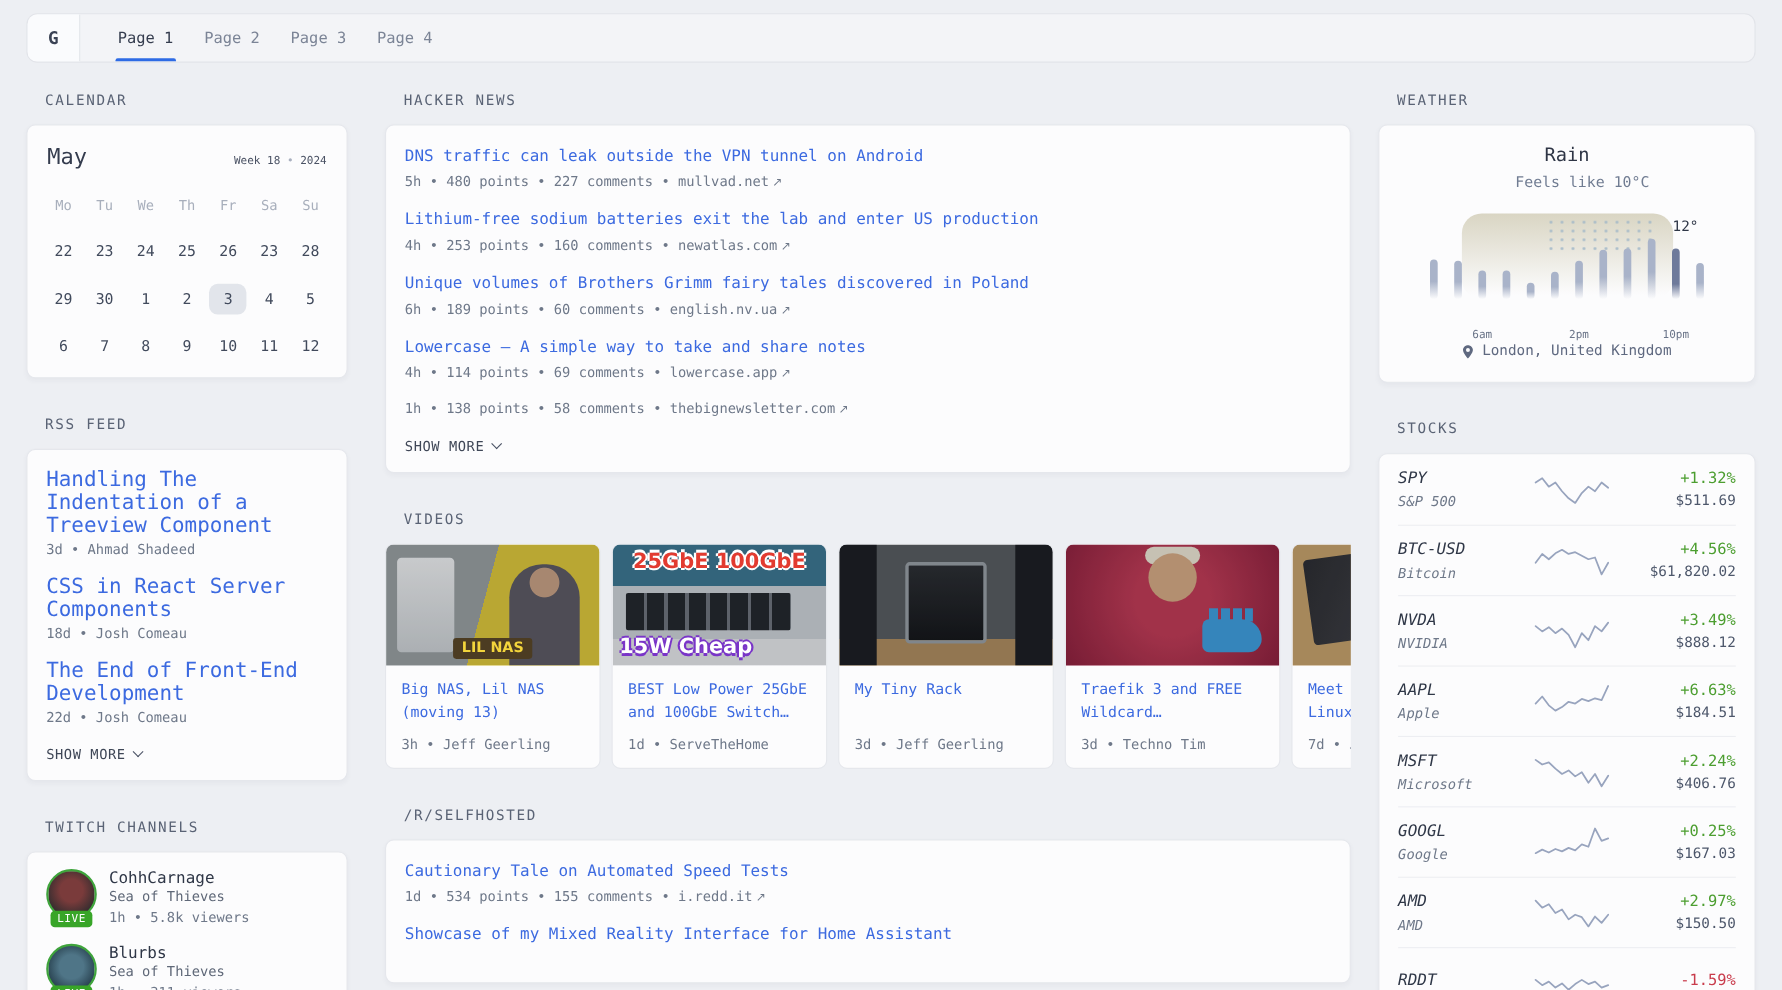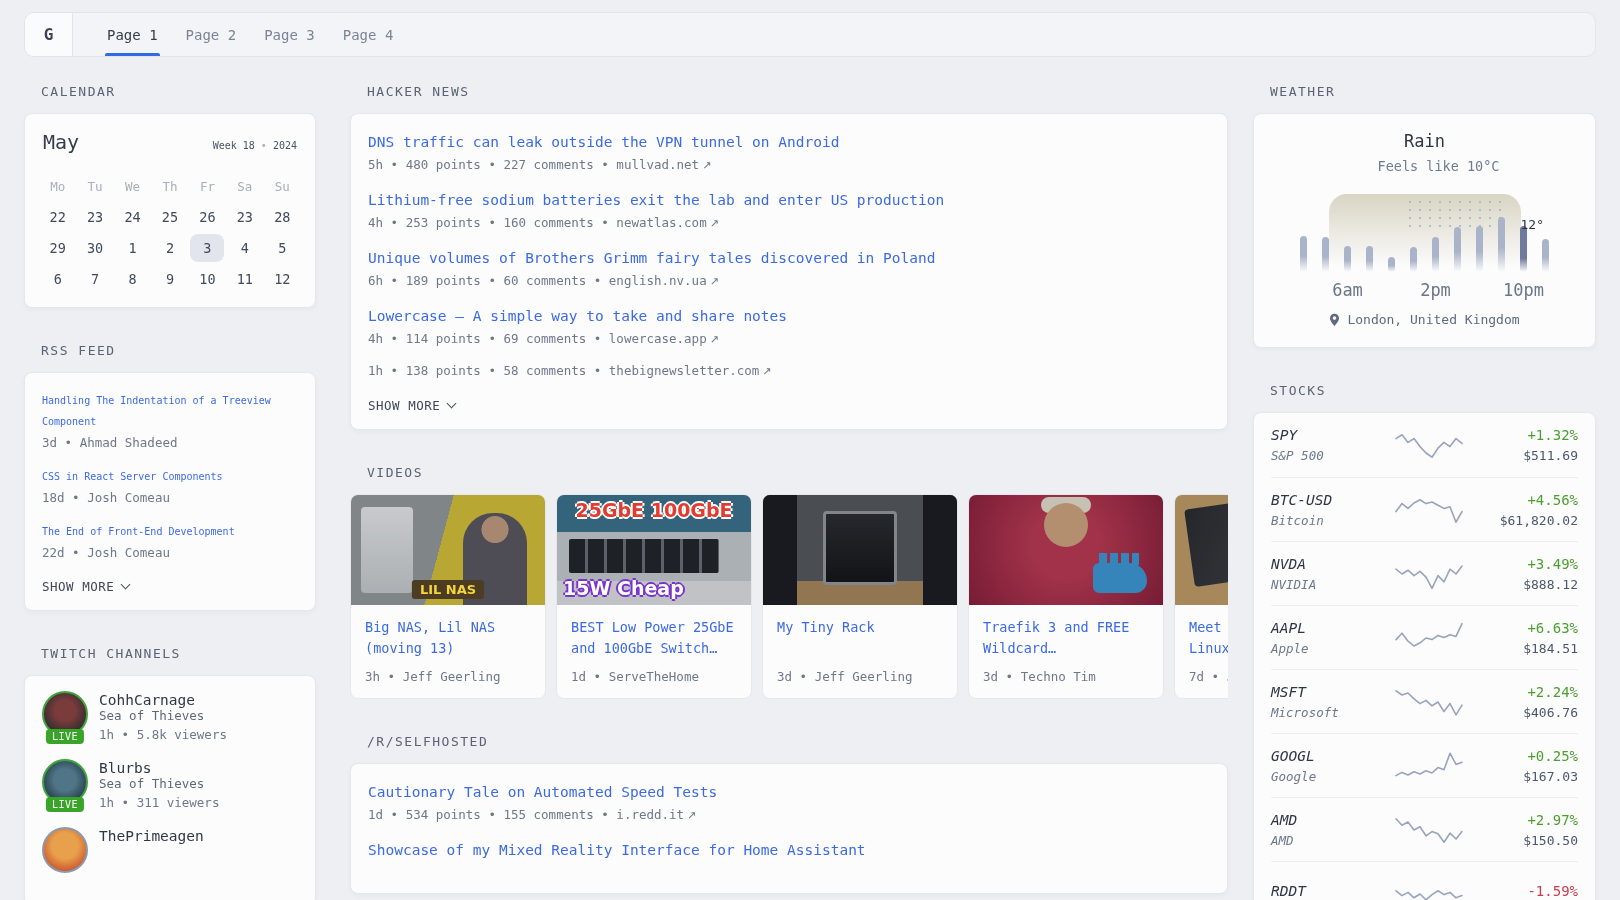--- a/index.html
+++ b/index.html
@@ -47,30 +47,30 @@
     background:#fcfcfd; border:1px solid #e5e7ec; border-radius:8px;
     box-shadow:0 2px 5px rgba(40,50,70,.04);
   }
 
   
   .cal { padding:16px 0 14px; }
   .cal-head { display:flex; justify-content:space-between; align-items:baseline; padding:0 18px; }
   .cal-month { font-size:20px; color:#343c4e; }
   .cal-week { font-size:10px; color:#4a5264; }
   .cal-week .dot { color:#a9b0bf; }
-  .cal-grid { display:grid; grid-template-columns:repeat(7,1fr); row-gap:3px; padding:0 14px; margin-top:18px; }
+  .cal-grid { display:grid; grid-template-columns:repeat(7,1fr); row-gap:15px; padding:0 14px; margin-top:18px; }
   .cal-grid > * { justify-self:center; width:34px; height:28px; display:flex; align-items:center; justify-content:center; }
   .cal-wd { font-size:12.5px; color:#a8afbc; }
   .cal-day { font-size:13.5px; color:#414a5c; border-radius:8px; cursor:pointer; }
   .cal-day.selected { background:#e2e5eb; }
 
   
   .feed { padding:17px 17px 15px; }
   .feed-item { margin-bottom:16px; }
-  .feed-title { font-size:10px; line-height:21px; color:#3c6ae0; text-decoration:none; display:block; cursor:pointer; }
+  .feed-title { font-size:19px; line-height:21px; color:#3c6ae0; text-decoration:none; display:block; cursor:pointer; }
   .feed-meta { font-size:12.5px; color:#6e7889; margin-top:3px; }
   .hn .feed-title { font-size:14.5px; line-height:22px; }
   .hn .feed-meta { margin-top:4px; }
   .hn .feed-item { margin-bottom:17px; }
   .show-more { font-size:12.5px; color:#3f4757; letter-spacing:.5px; cursor:pointer; display:inline-flex; align-items:center; margin-top:2px; }
   .chev { display:inline-block; width:7px; height:7px; border-right:1.5px solid #4a5264; border-bottom:1.5px solid #4a5264; transform:rotate(45deg); margin-left:8px; margin-top:-4px; }
   .arrow { font-family:"DejaVu Sans",sans-serif; font-size:11px; color:#6e7889; margin-left:3px; }
 
   
   .twitch { padding:15px 17px; }
@@ -129,23 +129,23 @@
     border-radius:18px; background:linear-gradient(#d9d5c3 0%, rgba(243,242,238,0) 95%);
   }
   .w-daylight::before {
     content:""; position:absolute; right:8%; top:4px; width:52%; height:42%;
     background-image:radial-gradient(circle, #9fb6c8 1px, transparent 1.6px);
     background-size:10px 8px; opacity:.8;
   }
   .w-bars { position:absolute; inset:0; display:flex; align-items:flex-end; justify-content:space-between; padding:0 7px; }
   .w-bar { width:7px; border-radius:4px; background:linear-gradient(#a9b3c9 55%, rgba(169,179,201,0)); }
   .w-bar.current { background:linear-gradient(#6e7a9b 70%, rgba(110,122,155,0)); }
-  .w-temp-label { position:absolute; font-size:13px; color:#2f3747; top:21px; left:228px; }
+  .w-temp-label { position:absolute; font-size:13px; color:#2f3747; top:3px; left:228px; }
   .w-hours { position:relative; width:264px; margin:8px auto 0; height:16px; }
-  .w-hours span { position:absolute; transform:translateX(-50%); font-size:17px; color:#6b7589; }
+  .w-hours span { position:absolute; transform:translateX(-50%); font-size:10px; color:#6b7589;margin-top:19px; }
   .w-loc { display:flex; align-items:center; justify-content:center; gap:7px; margin-top:16px; font-size:13px; color:#5f6980; }
   .pin { flex:none; }
 
   
   .stocks { padding:0 17px; }
   .stock-row { display:flex; align-items:center; height:64px; border-top:1px solid #edeef2; }
   .stock-row:first-child { border-top:none; }
   .st-id { width:118px; flex:none;font-style:italic; }
   .st-sym { font-size:14.5px; color:#2f3747; }
   .st-name { font-size:12.5px; color:#6e7889; margin-top:5px; }

